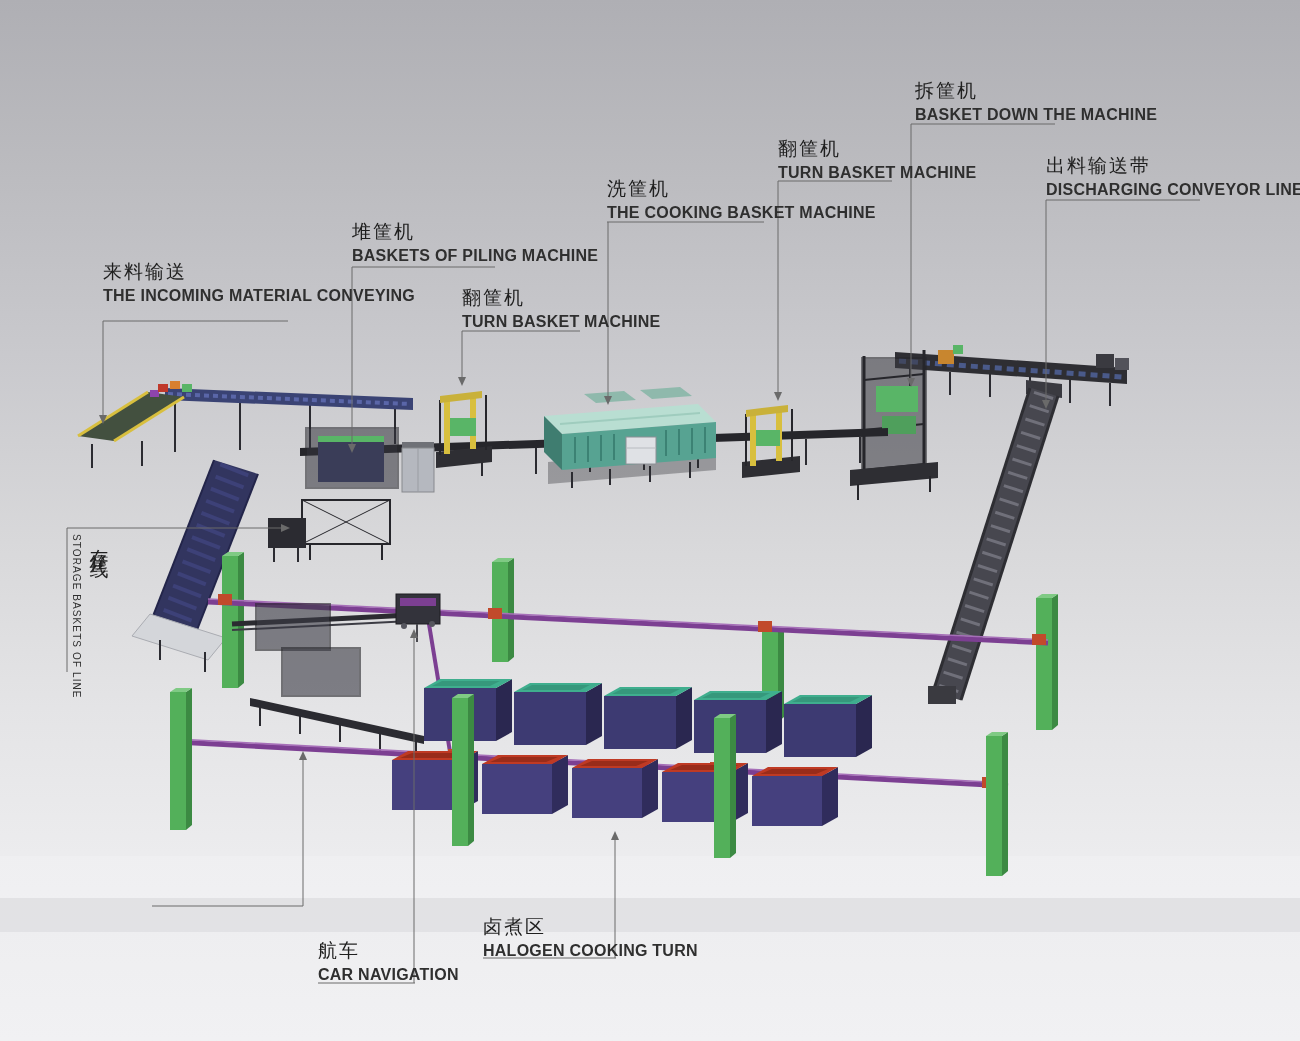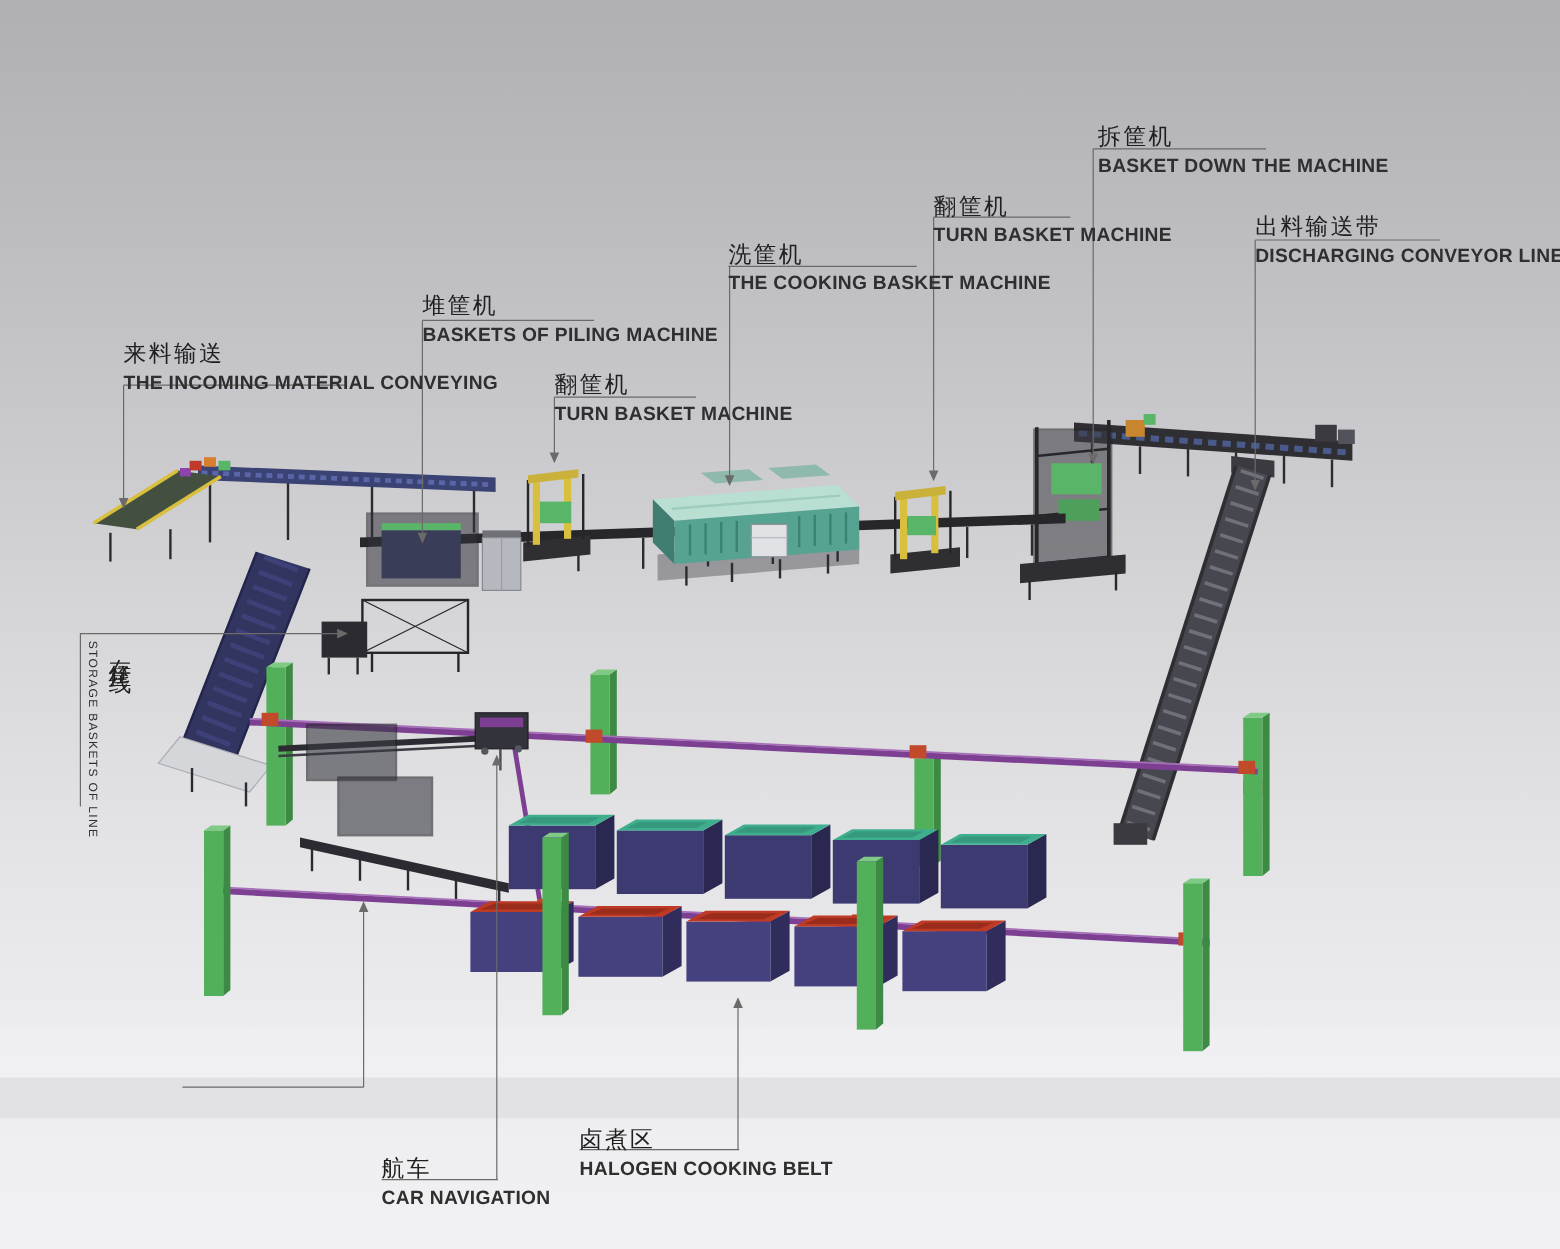--- a/index.html
+++ b/index.html
@@ -5,21 +5,21 @@
   html,body{margin:0;padding:0;}
   .scene{
     position:relative;width:1300px;height:1041px;overflow:hidden;
     font-family:"Liberation Sans",sans-serif;
     background:linear-gradient(180deg,#afafb4 0%,#bbbbbf 16%,#c9c9cd 34%,#d8d8da 52%,#e4e4e6 68%,#ececee 82%,#f1f1f3 100%);
   }
   .band{position:absolute;left:0;right:0;pointer-events:none;}
   .band1{top:856px;height:42px;background:rgba(255,255,255,.20);}
   .band2{top:898px;height:34px;background:rgba(165,165,172,.16);}
   svg.layer{position:absolute;left:0;top:0;}
-  .lbl{position:absolute;color:#1f1f1f;white-space:nowrap;margin-top:24px;}
+  .lbl{position:absolute;color:#1f1f1f;white-space:nowrap;}
   .lbl .zh{font-size:19px;line-height:24px;letter-spacing:2px;font-weight:500;}
   .lbl .en{font-size:16px;line-height:13px;margin-top:5px;letter-spacing:.25px;color:#2f2f2f;font-weight:700;}
   .v-lbl{position:absolute;left:71px;top:534px;display:flex;gap:4px;color:#1f1f1f;}
   .v-lbl .en-v{writing-mode:vertical-rl;font-size:10px;letter-spacing:1.1px;color:#2f2f2f;font-weight:500;}
   .v-lbl .zh-v{writing-mode:vertical-rl;text-orientation:upright;font-size:19px;letter-spacing:5px;font-weight:500;}
 </style>
 </head>
 <body>
 
 <div class="scene">
@@ -390,15 +390,15 @@
   </div>
 
 
   <div class="lbl" style="left:318px;top:939px">
     <div class="zh">航车</div>
     <div class="en">CAR NAVIGATION</div>
   </div>
 
   <div class="lbl" style="left:483px;top:915px">
     <div class="zh">卤煮区</div>
-    <div class="en">HALOGEN COOKING BELT</div>
+    <div class="en">HALOGEN COOKING TURN</div>
   </div>
 </div>
 
 </body></html>

